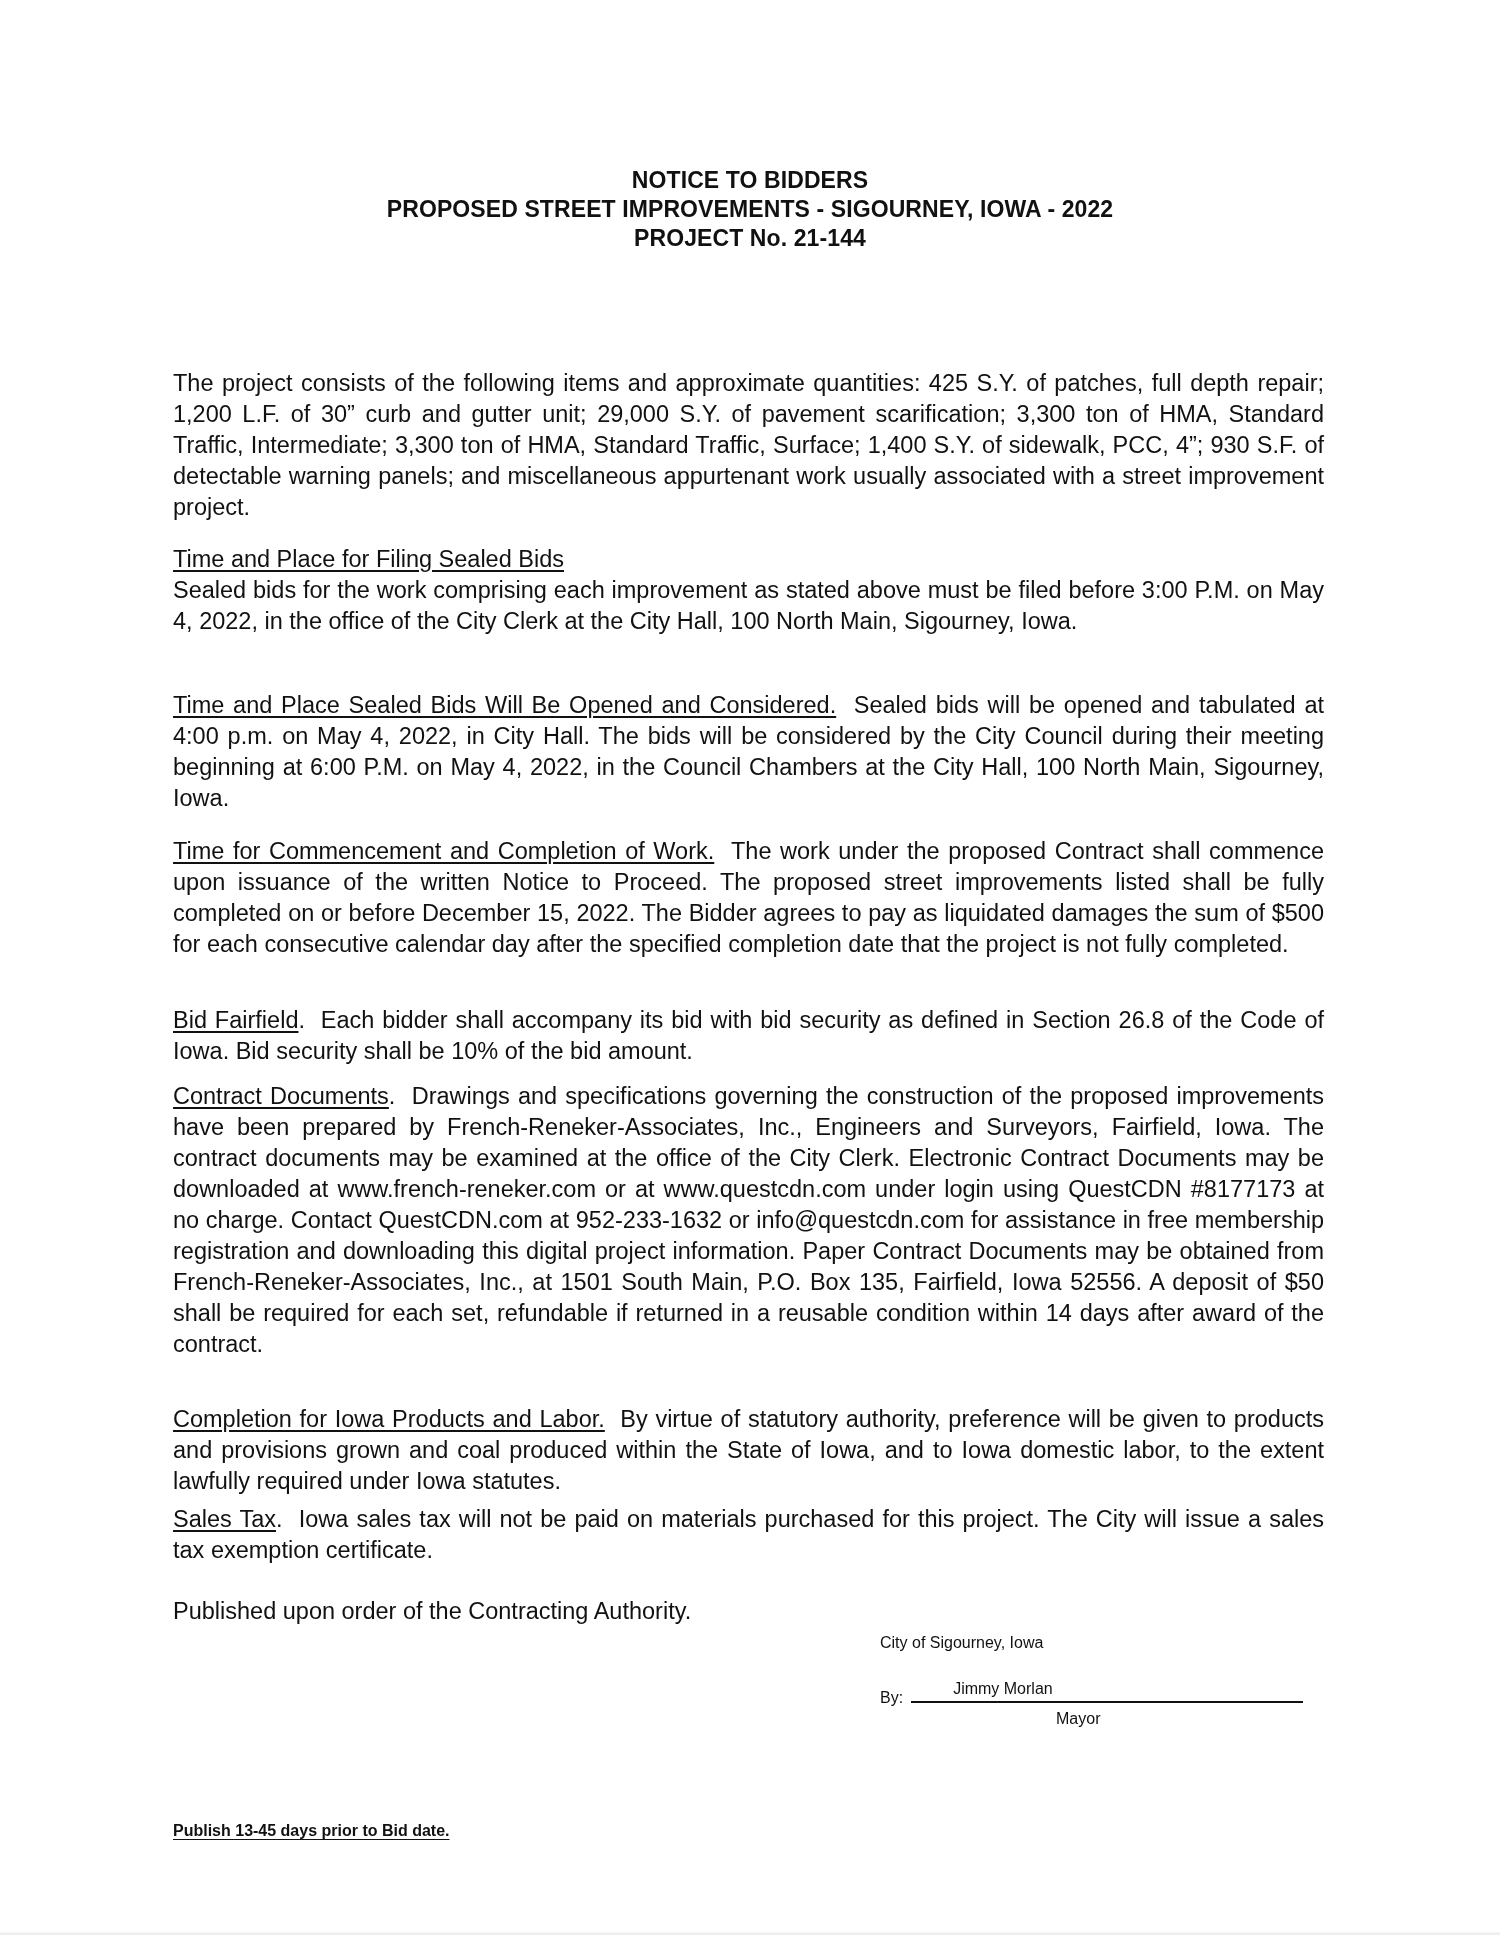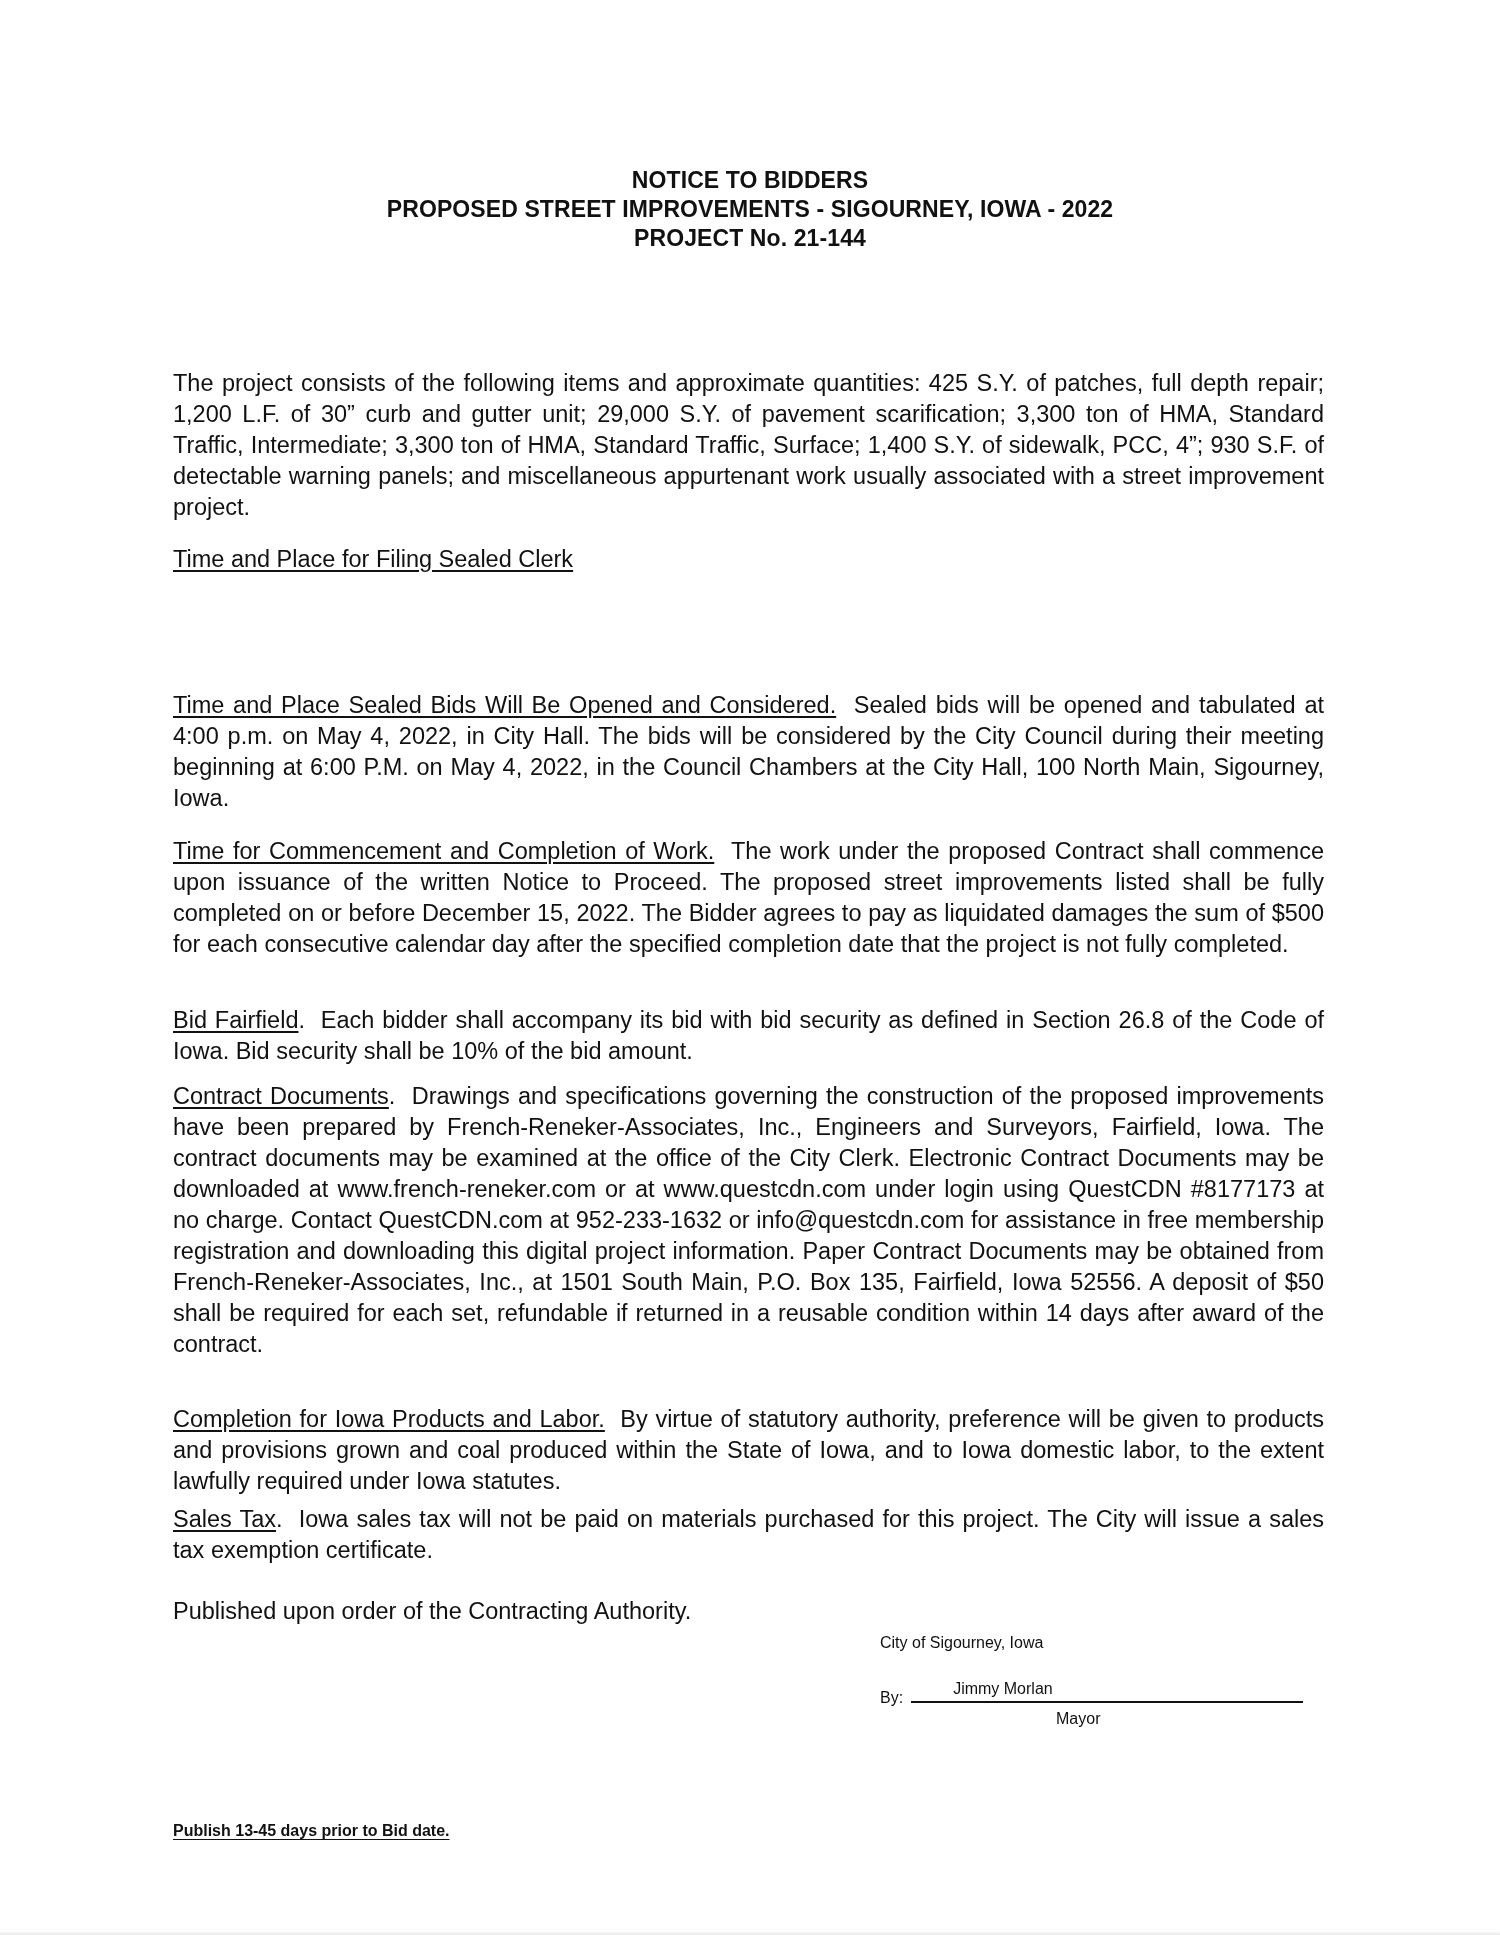--- a/index.html
+++ b/index.html
@@ -93,21 +93,22 @@
     <div>NOTICE TO BIDDERS</div>
     <div>PROPOSED STREET IMPROVEMENTS - SIGOURNEY, IOWA - 2022</div>
     <div>PROJECT No. 21-144</div>
   </div>
 
   <div class="body-text" style="top:368px;">
     <p style="margin:0">The project consists of the following items and approximate quantities: 425 S.Y. of patches, full depth repair; 1,200 L.F. of 30” curb and gutter unit; 29,000 S.Y. of pavement scarification; 3,300 ton of HMA, Standard Traffic, Intermediate; 3,300 ton of HMA, Standard Traffic, Surface; 1,400 S.Y. of sidewalk, PCC, 4”; 930 S.F. of detectable warning panels; and miscellaneous appurtenant work usually associated with a street improvement project.</p>
   </div>
 
   <div class="body-text" style="top:544px;">
-    <div class="u" style="display:inline">Time and Place for Filing Sealed Clerk</div>
+    <div class="u" style="display:inline">Time and Place for Filing Sealed Bids</div>
+    <p style="margin:0">Sealed bids for the work comprising each improvement as stated above must be filed before 3:00 P.M. on May 4, 2022, in the office of the City Clerk at the City Hall, 100 North Main, Sigourney, Iowa.</p>
   </div>
 
   <div class="body-text" style="top:690px;">
     <p style="margin:0"><span class="u">Time and Place Sealed Bids Will Be Opened and Considered.</span>&nbsp; <span>Sealed bids will be opened and tabulated at 4:00 p.m. on May 4, 2022, in City Hall.  The bids will be considered by the City Council during their meeting beginning at  6:00 P.M. on May 4, 2022, in the Council Chambers at the City Hall, 100 North Main, Sigourney, Iowa.</span></p>
   </div>
 
   <div class="body-text" style="top:836px;">
     <p style="margin:0"><span class="u">Time for Commencement and Completion of Work.</span>&nbsp; <span>The work under the proposed Contract shall commence upon issuance of the written Notice to Proceed.  The proposed street improvements listed shall be fully completed on or before December 15, 2022.  The Bidder agrees to pay as liquidated damages the sum of $500 for each consecutive calendar day after the specified completion date that the project is not fully completed.</span></p>
   </div>
 

